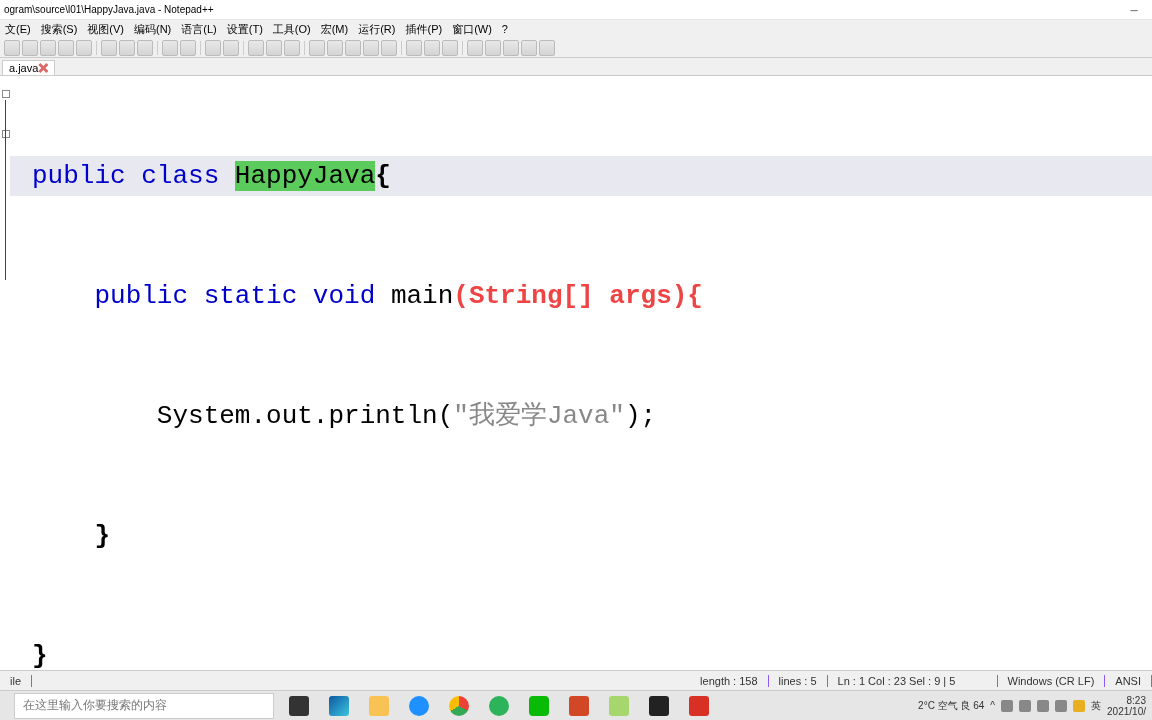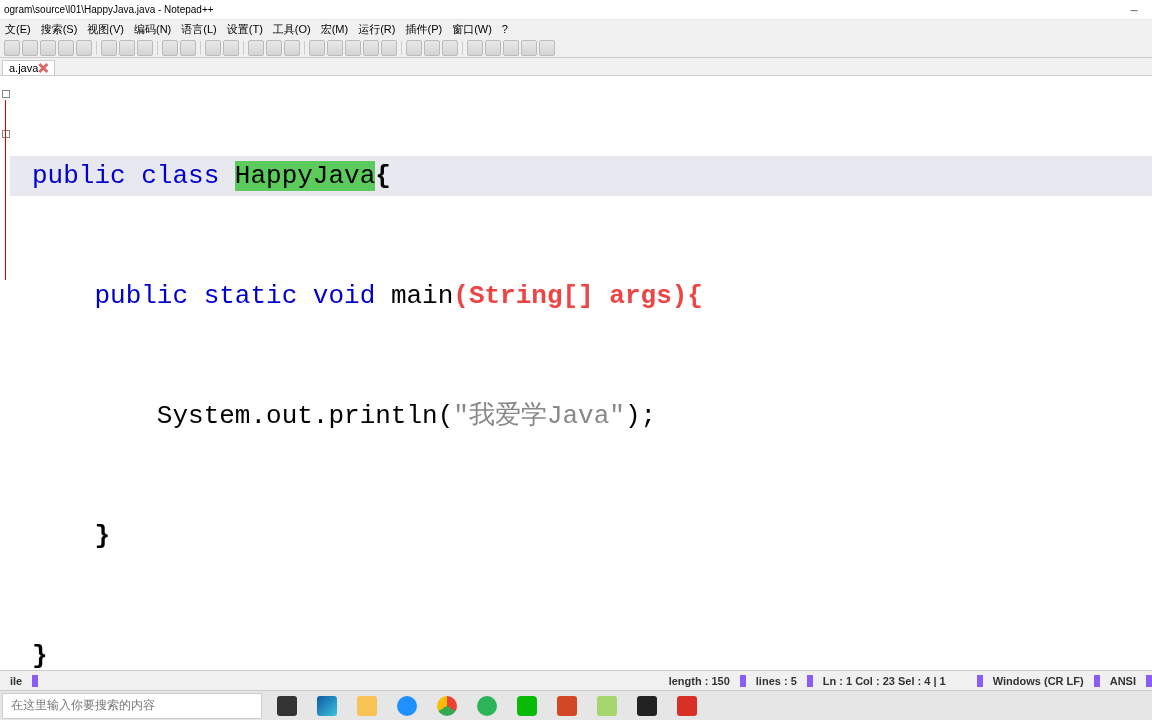--- a/index.html
+++ b/index.html
@@ -34,26 +34,26 @@
   .line { height: 40px; padding-left: 22px; }
   .line1 { background: #e8e8f0; }
   .kw { color: #0000cc; }
   .ident-hl { background: #5bcc5b; color: #000; }
   .str { color: #888; }
   .punc { color: #000; font-weight: bold; }
   .diff { color: #ef4444; font-weight: bold; }
 
   
   .npp-status { position: absolute; bottom: 30px; left: 0; right: 0; height: 20px; background: #f0f0f0; border-top: 1px solid #ccc; display: flex; align-items: center; font-size: 11px; color: #333; }
-  .npp-status .cell { padding: 0 10px; border-right: 6px solid #8b5cf6; font-weight: bold; }
+  .npp-status .cell { padding: 0 10px; border-right: 1px solid #8b5cf6; }
   .npp-status .spacer { flex: 1; }
 
   
   .taskbar { position: absolute; bottom: 0; left: 0; right: 0; height: 30px; background: #e6e6e6; border-top: 1px solid #ccc; display: flex; align-items: center; }
-  .search-box { flex: 0 0 260px; height: 26px; background: #fff; border: 1px solid #ccc; display: flex; align-items: center; padding: 0 8px; color: #777; font-size: 12px; margin-left: 2px; }
+  .search-box { flex: 0 0 260px; height: 26px; background: #fff; border: 1px solid #ccc; display: flex; align-items: center; padding: 0 8px; color: #777; font-size: 12px; margin-left: 14px; }
   .task-apps { display: flex; align-items: center; margin-left: 6px; gap: 2px; }
   .task-app { width: 38px; height: 28px; display: flex; align-items: center; justify-content: center; }
   .app-icon { width: 20px; height: 20px; border-radius: 3px; }
   .tray { margin-left: auto; display: flex; align-items: center; gap: 6px; padding-right: 6px; font-size: 10px; color: #333; }
   .tray .clock { text-align: right; line-height: 1.1; }
   .tray-ico { width: 12px; height: 12px; background: #888; border-radius: 2px; }
 </style>
 </head>
 <body>
 
@@ -135,23 +135,23 @@
     <div class="line"><span>    </span><span class="kw">public static void </span><span>main</span><span class="diff">(String[] args){</span></div>
     <div class="line"><span>        </span><span>System.out.println(</span><span class="str">"我爱学Java"</span><span>);</span></div>
     <div class="line"><span>    </span><span class="punc">}</span></div>
     <div class="line"><span class="punc">}</span></div>
   </div>
 </div>
 
 <div class="npp-status">
   <div class="cell">ile</div>
   <div class="spacer"></div>
-  <div class="cell">length : 150</div>
+  <div class="cell">length : 158</div>
   <div class="cell">lines : 5</div>
-  <div class="cell" style="min-width:170px">Ln : 1    Col : 23    Sel : 4 | 1</div>
+  <div class="cell" style="min-width:170px">Ln : 1    Col : 23    Sel : 9 | 5</div>
   <div class="cell">Windows (CR LF)</div>
   <div class="cell">ANSI</div>
 </div>
 
 <div class="taskbar">
   <div class="search-box">
     <span>在这里输入你要搜索的内容</span>
   </div>
   <div class="task-apps">
     <div class="task-app">
@@ -181,13 +181,27 @@
     <div class="task-app">
         <div class="app-icon" style="background:#a5d76e"></div>
       </div>
     <div class="task-app">
         <div class="app-icon" style="background:#222"></div>
       </div>
     <div class="task-app">
         <div class="app-icon" style="background:#d93025"></div>
       </div>
   </div>
+  <div class="tray">
+    <span>2°C 空气 良 64</span>
+    <span>^</span>
+    <div class="tray-ico"></div>
+    <div class="tray-ico"></div>
+    <div class="tray-ico"></div>
+    <div class="tray-ico"></div>
+    <div class="tray-ico" style="background:#e8b020"></div>
+    <span>英</span>
+    <div class="clock">
+      <div>8:23</div>
+      <div>2021/10/</div>
+    </div>
+  </div>
 </div>
 
 </body></html>

